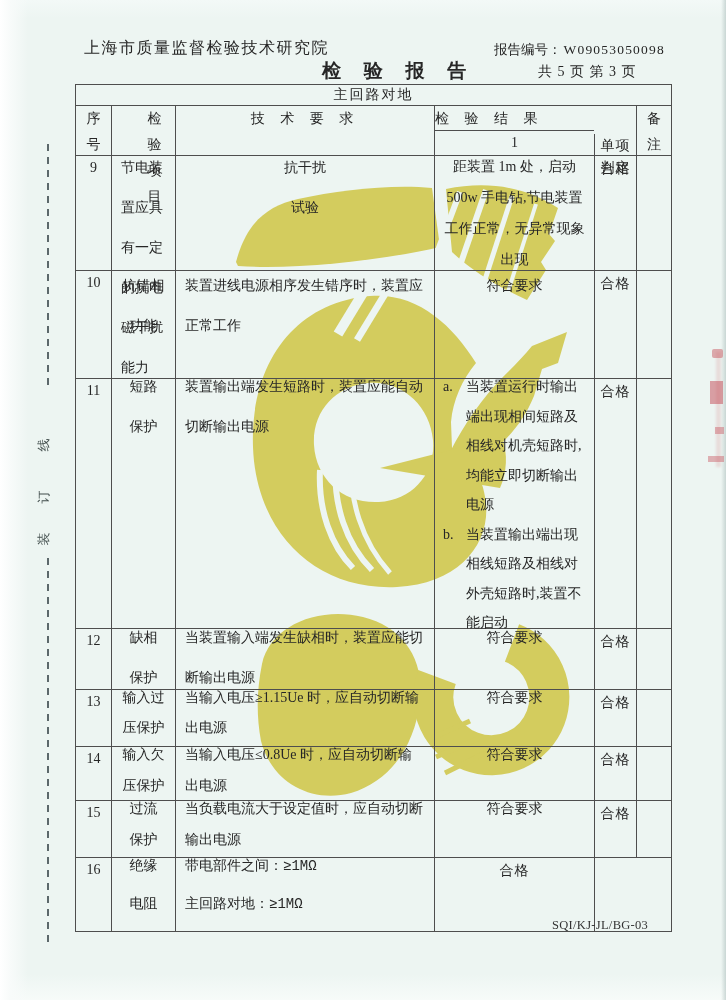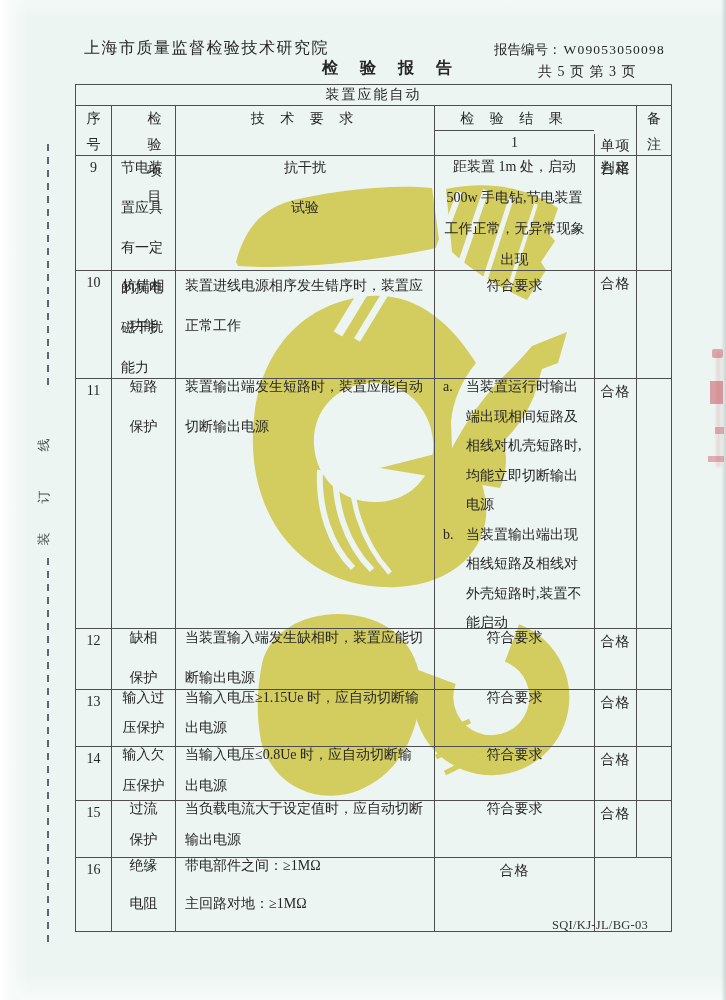--- a/index.html
+++ b/index.html
@@ -18,21 +18,21 @@
   .bind-seg{position:absolute;left:47px;width:2px;z-index:2;
     background:repeating-linear-gradient(to bottom,#5c686b 0 7px,rgba(0,0,0,0) 7px 13px);}
   .seg1{top:144px;height:242px;}
   .seg2{top:558px;height:390px;}
   .bchar{position:absolute;left:37px;font-size:13px;color:#44504f;z-index:2;
     transform:rotate(-90deg);transform-origin:center;}
   
   .org{position:absolute;left:84px;top:38px;font-size:16px;letter-spacing:1.5px;z-index:3;}
   .repno{position:absolute;left:494px;top:41px;font-size:13.5px;z-index:3;}
   .repno .digits{letter-spacing:1.2px;padding-left:2px;margin-top:20px;}
-  .title{position:absolute;left:322px;top:58px;font-size:16px;font-weight:bold;letter-spacing:9px;z-index:3;}
+  .title{position:absolute;left:322px;top:58px;font-size:19px;font-weight:bold;letter-spacing:9px;z-index:3;}
   .pages{position:absolute;left:538px;top:63px;font-size:14px;letter-spacing:1px;z-index:3;}
   .footer{position:absolute;left:552px;top:918px;font-size:12.5px;letter-spacing:.3px;color:#333;z-index:3;}
   
   .stamp{position:absolute;z-index:2;}
   .st0{left:716px;top:352px;width:5px;height:115px;background:rgba(214,130,136,.22);filter:blur(1px);}
   .st1{left:712px;top:349px;width:11px;height:9px;background:rgba(202,92,99,.5);filter:blur(.6px);border-radius:2px;}
   .st2{left:710px;top:381px;width:13px;height:23px;background:rgba(196,72,84,.5);filter:blur(.7px);}
   .st3{left:715px;top:427px;width:9px;height:7px;background:rgba(202,92,99,.45);filter:blur(.6px);}
   .st4{left:708px;top:456px;width:16px;height:6px;background:rgba(202,92,99,.45);filter:blur(.7px);}
   
@@ -44,39 +44,39 @@
   .td{box-sizing:border-box;border-left:1px solid #4e4e4e;padding:0 4px;overflow:visible;font-size:14px;}
   .td:first-child{border-left:none;}
   .hd{white-space:pre-line;text-align:center;}
   .hd-seq{line-height:26px;}
   .hd-item{line-height:26px;letter-spacing:2px;padding-left:28px;}
   .hd-tech{line-height:26px;letter-spacing:6px;text-align:center;}
   .hd-vd{line-height:22px;letter-spacing:1px;padding-top:1px;margin-top:28px;}
   .hd-note{line-height:26px;}
   .hd-res{padding:0;display:flex;flex-direction:column;}
   .hr-top{height:25px;line-height:25px;box-sizing:border-box;border-bottom:1px solid #4e4e4e;
-    text-align:center;letter-spacing:6px;}
+    text-align:left;letter-spacing:6px;}
   .hr-bot{flex:1;line-height:23px;text-align:center;}
   .c-seq{text-align:center;}
   .num{display:block;line-height:20px;margin-top:2px;}
   .c-item{text-align:center;}
   .ml{display:block;white-space:pre-line;}
   .c-tech{text-align:left;padding-left:9px;padding-right:3px;}
   .c-res{text-align:center;}
   .res{display:block;white-space:pre-line;}
   .c-vd{text-align:center;}
   .vd{display:block;line-height:20px;margin-top:3px;letter-spacing:1px;}
   .r9{height:114px;}  .r9 .ml{line-height:40px;margin-top:-8px;}  .r9 .res{line-height:31px;margin-top:-5px;}
   .r10{height:107px;} .r10 .ml{line-height:40px;margin-top:-5px;} .r10 .res{line-height:30px;margin-top:0;}
   .r11{height:249px;} .r11 .ml{line-height:40px;margin-top:-12px;}
   .r12{height:60px;}  .r12 .ml{line-height:40px;margin-top:-11px;}.r12 .res{line-height:30px;margin-top:-6px;}
   .r13{height:56px;}  .r13 .ml{line-height:30px;margin-top:-7px;} .r13 .res{line-height:30px;margin-top:-7px;}
   .r14{height:53px;}  .r14 .ml{line-height:31px;margin-top:-8px;} .r14 .res{line-height:31px;margin-top:-8px;}
   .r15{height:56px;}  .r15 .ml{line-height:31px;margin-top:-8px;} .r15 .res{line-height:31px;margin-top:-8px;}
-  .r16{height:73px;}  .r16 .ml{line-height:38px;margin-top:-11px;}.r16 .res{line-height:38px;margin-top:-11px;}
+  .r16{height:73px;}  .r16 .ml{line-height:38px;margin-top:-11px;font-family:Liberation Mono, monospace;}.r16 .res{line-height:38px;margin-top:-11px;}
   .reslist{padding-left:4px;text-align:left;line-height:29.5px;margin-top:-7px;}
   .li{display:flex;}
   .mk{width:23px;flex:none;}
   .lt{white-space:pre-line;flex:1;}
 </style>
 </head>
 <body>
 
 <div class="page">
 
@@ -109,21 +109,21 @@
   <span class="bchar" style="top:436px">线</span>
   <span class="bchar" style="top:488px">订</span>
   <span class="bchar" style="top:530px">装</span>
 
   <div class="org">上海市质量监督检验技术研究院</div>
   <div class="repno"><span>报告编号：</span><span class="digits">W09053050098</span></div>
   <div class="title">检 验 报 告</div>
   <div class="pages">共 5 页  第 3 页</div>
 
   <div class="tbl">
-    <div class="trow summary">装置应能自动</div>
+    <div class="trow summary">主回路对地</div>
 
     <div class="trow thead">
       <div class="td hd hd-seq">序
 号</div>
       <div class="td hd hd-item">检 验
 项 目</div>
       <div class="td hd hd-tech">技 术 要 求</div>
       <div class="td hd-res">
         <div class="hr-top">检 验 结 果</div>
         <div class="hr-bot">1</div>

